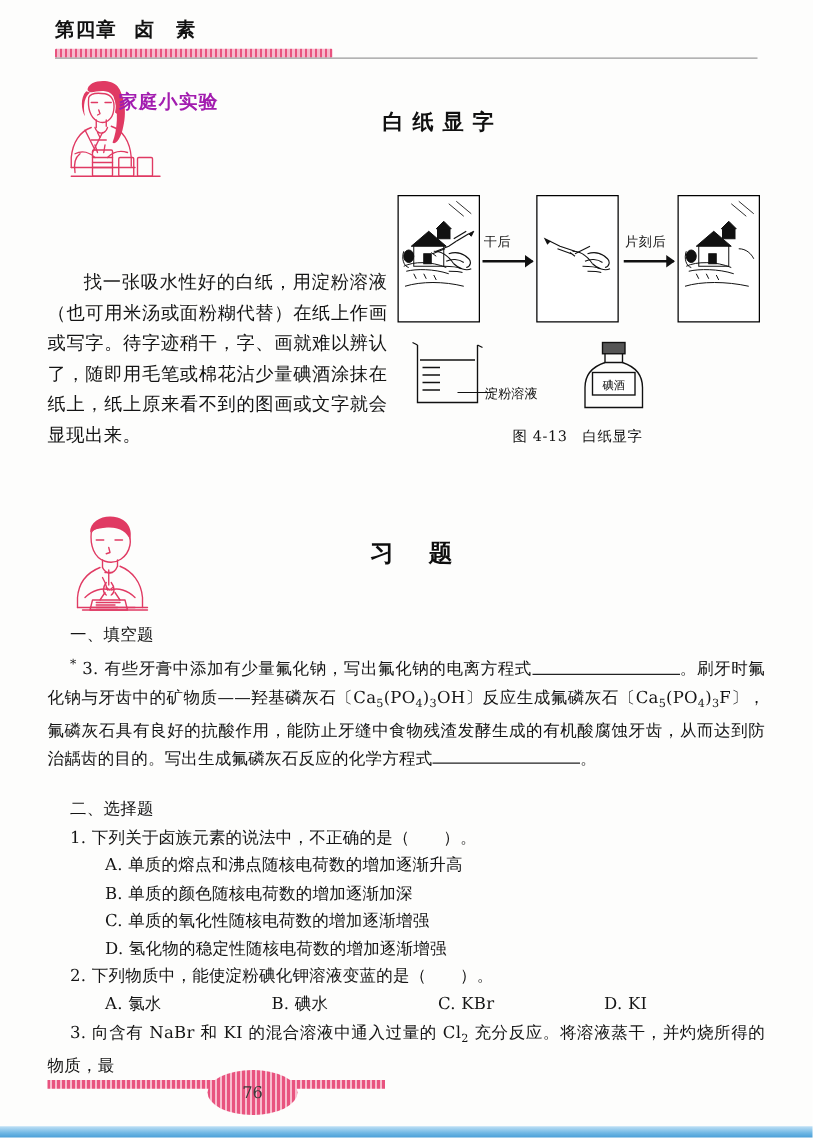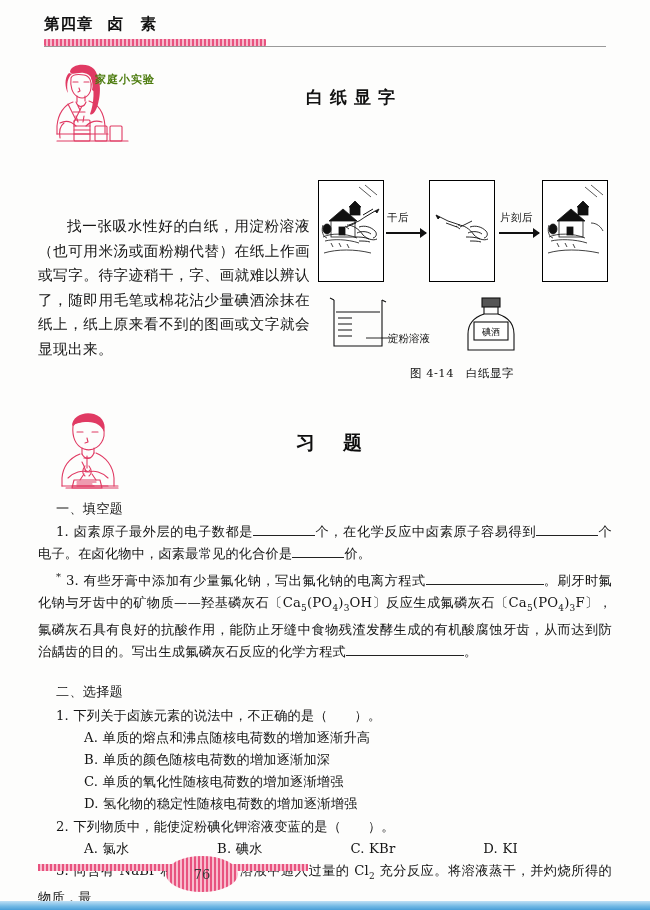--- a/index.html
+++ b/index.html
@@ -66,23 +66,23 @@
     position: absolute;
     left: 40px;
     top: 60px;
     width: 92px;
     height: 85px;
   }
   .home-exp-label {
     position: absolute;
     left: 95px;
     top: 72px;
-    font-size: 11px;
+    font-size: 15px;
     font-weight: bold;
-    color: #4d7c0f;
+    color: #a21caf;
     letter-spacing: 1px;
   }
 
   .exp-title {
     position: absolute;
     left: 306px;
     top: 86px;
     font-size: 17px;
     font-weight: bold;
     letter-spacing: 7px;
@@ -101,21 +101,21 @@
     text-align: justify;
     letter-spacing: 0.4px;
     color: #141414;
     margin-top: 44px;
   }
 
   
   .figure-wrap {
     position: absolute;
     left: 316px;
-    top: 180px;
+    top: 156px;
     width: 292px;
     height: 205px;
   }
   .panels {
     position: absolute;
     left: 0; top: 0;
     width: 292px;
     height: 108px;
   }
   .panel {
@@ -434,21 +434,21 @@
         <path d="M158 13 L158 20 L172 20 L172 13"></path>
         <path d="M158 20 C146 24, 142 32, 142 40 L142 56 L188 56 L188 40 C188 32, 184 24, 172 20"></path>
         <rect x="148" y="28" width="34" height="18" fill="#fff" stroke="#111"></rect>
       </g>
       <text x="165" y="41" font-size="9" text-anchor="middle" fill="#111" font-family="DejaVu Sans, sans-serif">碘酒</text>
     </svg>
 
     <div class="beaker-label">淀粉溶液</div>
 
     <div class="fig-caption">
-      <span>图 4-14</span><span class="gap"></span><span>白纸显字</span>
+      <span>图 4-13</span><span class="gap"></span><span>白纸显字</span>
     </div>
   </div>
 
   <svg class="boy-art" viewBox="0 0 92 84">
     <g fill="none" stroke="#e03a63" stroke-width="1.1" stroke-linecap="round" stroke-linejoin="round">
       <path d="M28 18 C28 8, 40 3, 50 6 C60 9, 62 18, 60 24 C58 18, 52 14, 44 14 C36 14, 30 16, 28 18 Z" fill="#e03a63" stroke="none"></path>
       <path d="M29 18 C28 28, 31 38, 40 41 C49 44, 58 38, 60 28 C61 22, 59 16, 52 14 C42 12, 31 13, 29 18"></path>
       <path d="M33 24 L39 24 M48 24 L54 24"></path>
       <path d="M43 30 L44 34 L41 35"></path>
       <path d="M38 40 L38 46 M50 40 L50 45"></path>
@@ -473,24 +473,20 @@
   </svg>
 
   <div class="exercise-title">
     <span>习</span><span class="gap"></span><span>题</span>
   </div>
 
   <div class="qbody">
 
     <p class="sec-head">一、填空题</p>
 
-    <p class="q">
-      <span>1.</span>
-      <span>卤素原子最外层的电子数都是</span><span class="blank m"></span><span>个，在化学反应中卤素原子容易得到</span><span class="blank m"></span><span>个电子。在卤化物中，卤素最常见的化合价是</span><span class="blank s"></span><span>价。</span>
-    </p>
 
 
     <p class="q">
       <span class="star">*</span>
       <span>3.</span>
       <span>有些牙膏中添加有少量氟化钠，写出氟化钠的电离方程式</span><span class="blank l"></span>。刷牙时氟化钠与牙齿中的矿物质——羟基磷灰石〔Ca<sub>5</sub>(PO<sub>4</sub>)<sub>3</sub>OH〕反应生成氟磷灰石〔Ca<sub>5</sub>(PO<sub>4</sub>)<sub>3</sub>F〕，氟磷灰石具有良好的抗酸作用，能防止牙缝中食物残渣发酵生成的有机酸腐蚀牙齿，从而达到防治龋齿的目的。写出生成氟磷灰石反应的化学方程式<span class="blank l"></span>。
     </p>
 
     <p class="sec-head" style="margin-top:18px;">二、选择题</p>
 

